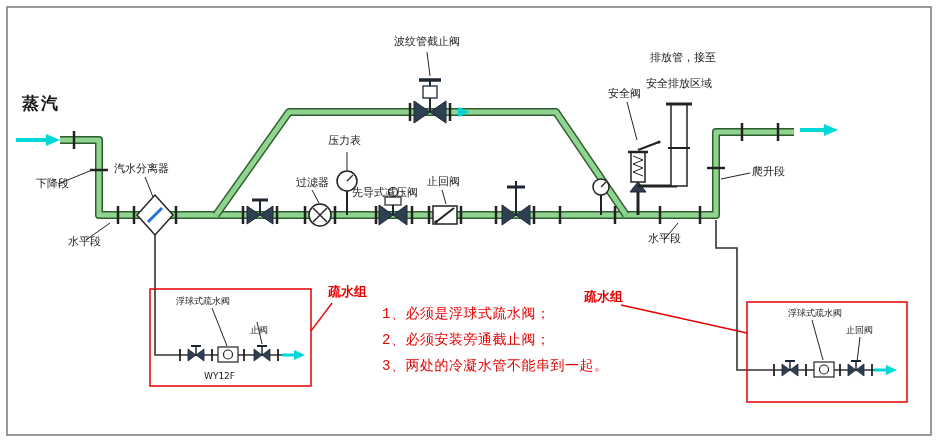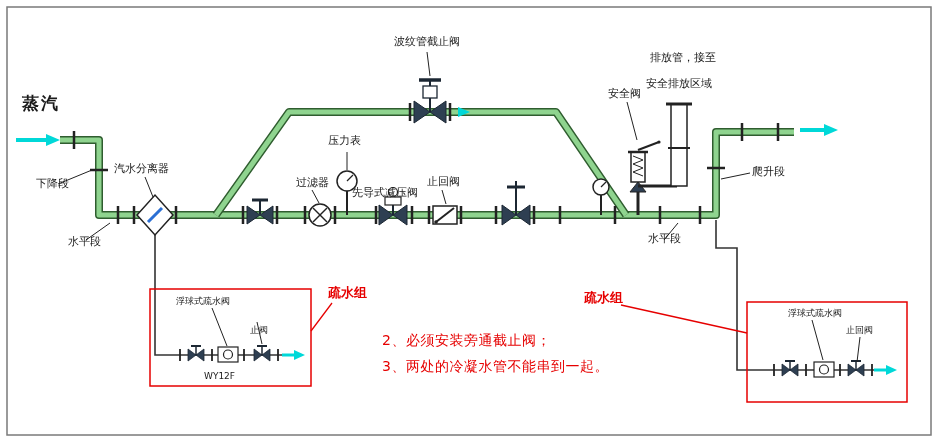--- a/index.html
+++ b/index.html
@@ -1,21 +1,21 @@
 <!DOCTYPE html>
 <html><head>
 <meta charset="utf-8">
 <style>
   * { margin:0; padding:0; box-sizing:border-box; }
   html,body { background:#ffffff; font-family:"DejaVu Sans","Liberation Sans",sans-serif; }
   .stage { position:relative; width:938px; height:442px; background:#ffffff; overflow:hidden; }
   .stage svg { position:absolute; left:0; top:0; }
   .lbl { position:absolute; color:#1a1a1a; font-size:11px; line-height:1.15; white-space:nowrap; }
   .lbl-big  { font-size:17px; font-weight:bold; letter-spacing:2px;text-align:right; }
-  .lbl-red  { color:#e60000; }
+  .lbl-red  { color:#e60000;font-family:Liberation Mono, monospace; }
   .lbl-group{ font-size:13px; font-weight:bold; }
   .lbl-note { font-size:14px; letter-spacing:0.5px; }
   .lbl-small{ font-size:9px; }
 </style>
 </head>
 <body>
 
 <div class="stage">
 
   <svg width="938" height="442" viewBox="0 0 938 442">
@@ -228,20 +228,21 @@
   <span class="lbl" style="left:427px; top:176px">止回阀</span>
   <span class="lbl" style="left:608px; top:88px">安全阀</span>
   <span class="lbl" style="left:650px; top:52px">排放管，接至</span>
   <span class="lbl" style="left:646px; top:78px">安全排放区域</span>
   <span class="lbl" style="left:752px; top:166px">爬升段</span>
   <span class="lbl" style="left:648px; top:233px">水平段</span>
 
   <span class="lbl lbl-red lbl-group" style="left:328px; top:286px">疏水组</span>
   <span class="lbl lbl-red lbl-group" style="left:584px; top:291px">疏水组</span>
 
+  <span class="lbl lbl-red lbl-note" style="left:382px; top:306px">1、必须是浮球式疏水阀；</span>
   <span class="lbl lbl-red lbl-note" style="left:382px; top:332px">2、必须安装旁通截止阀；</span>
   <span class="lbl lbl-red lbl-note" style="left:382px; top:358px">3、两处的冷凝水管不能串到一起。</span>
 
   <span class="lbl lbl-small" style="left:176px; top:296px">浮球式疏水阀</span>
   <span class="lbl lbl-small" style="left:250px; top:325px">止阀</span>
   <span class="lbl lbl-small" style="left:204px; top:371px">WY12F</span>
   <span class="lbl lbl-small" style="left:788px; top:308px">浮球式疏水阀</span>
   <span class="lbl lbl-small" style="left:846px; top:325px">止回阀</span>
 
 </div>

